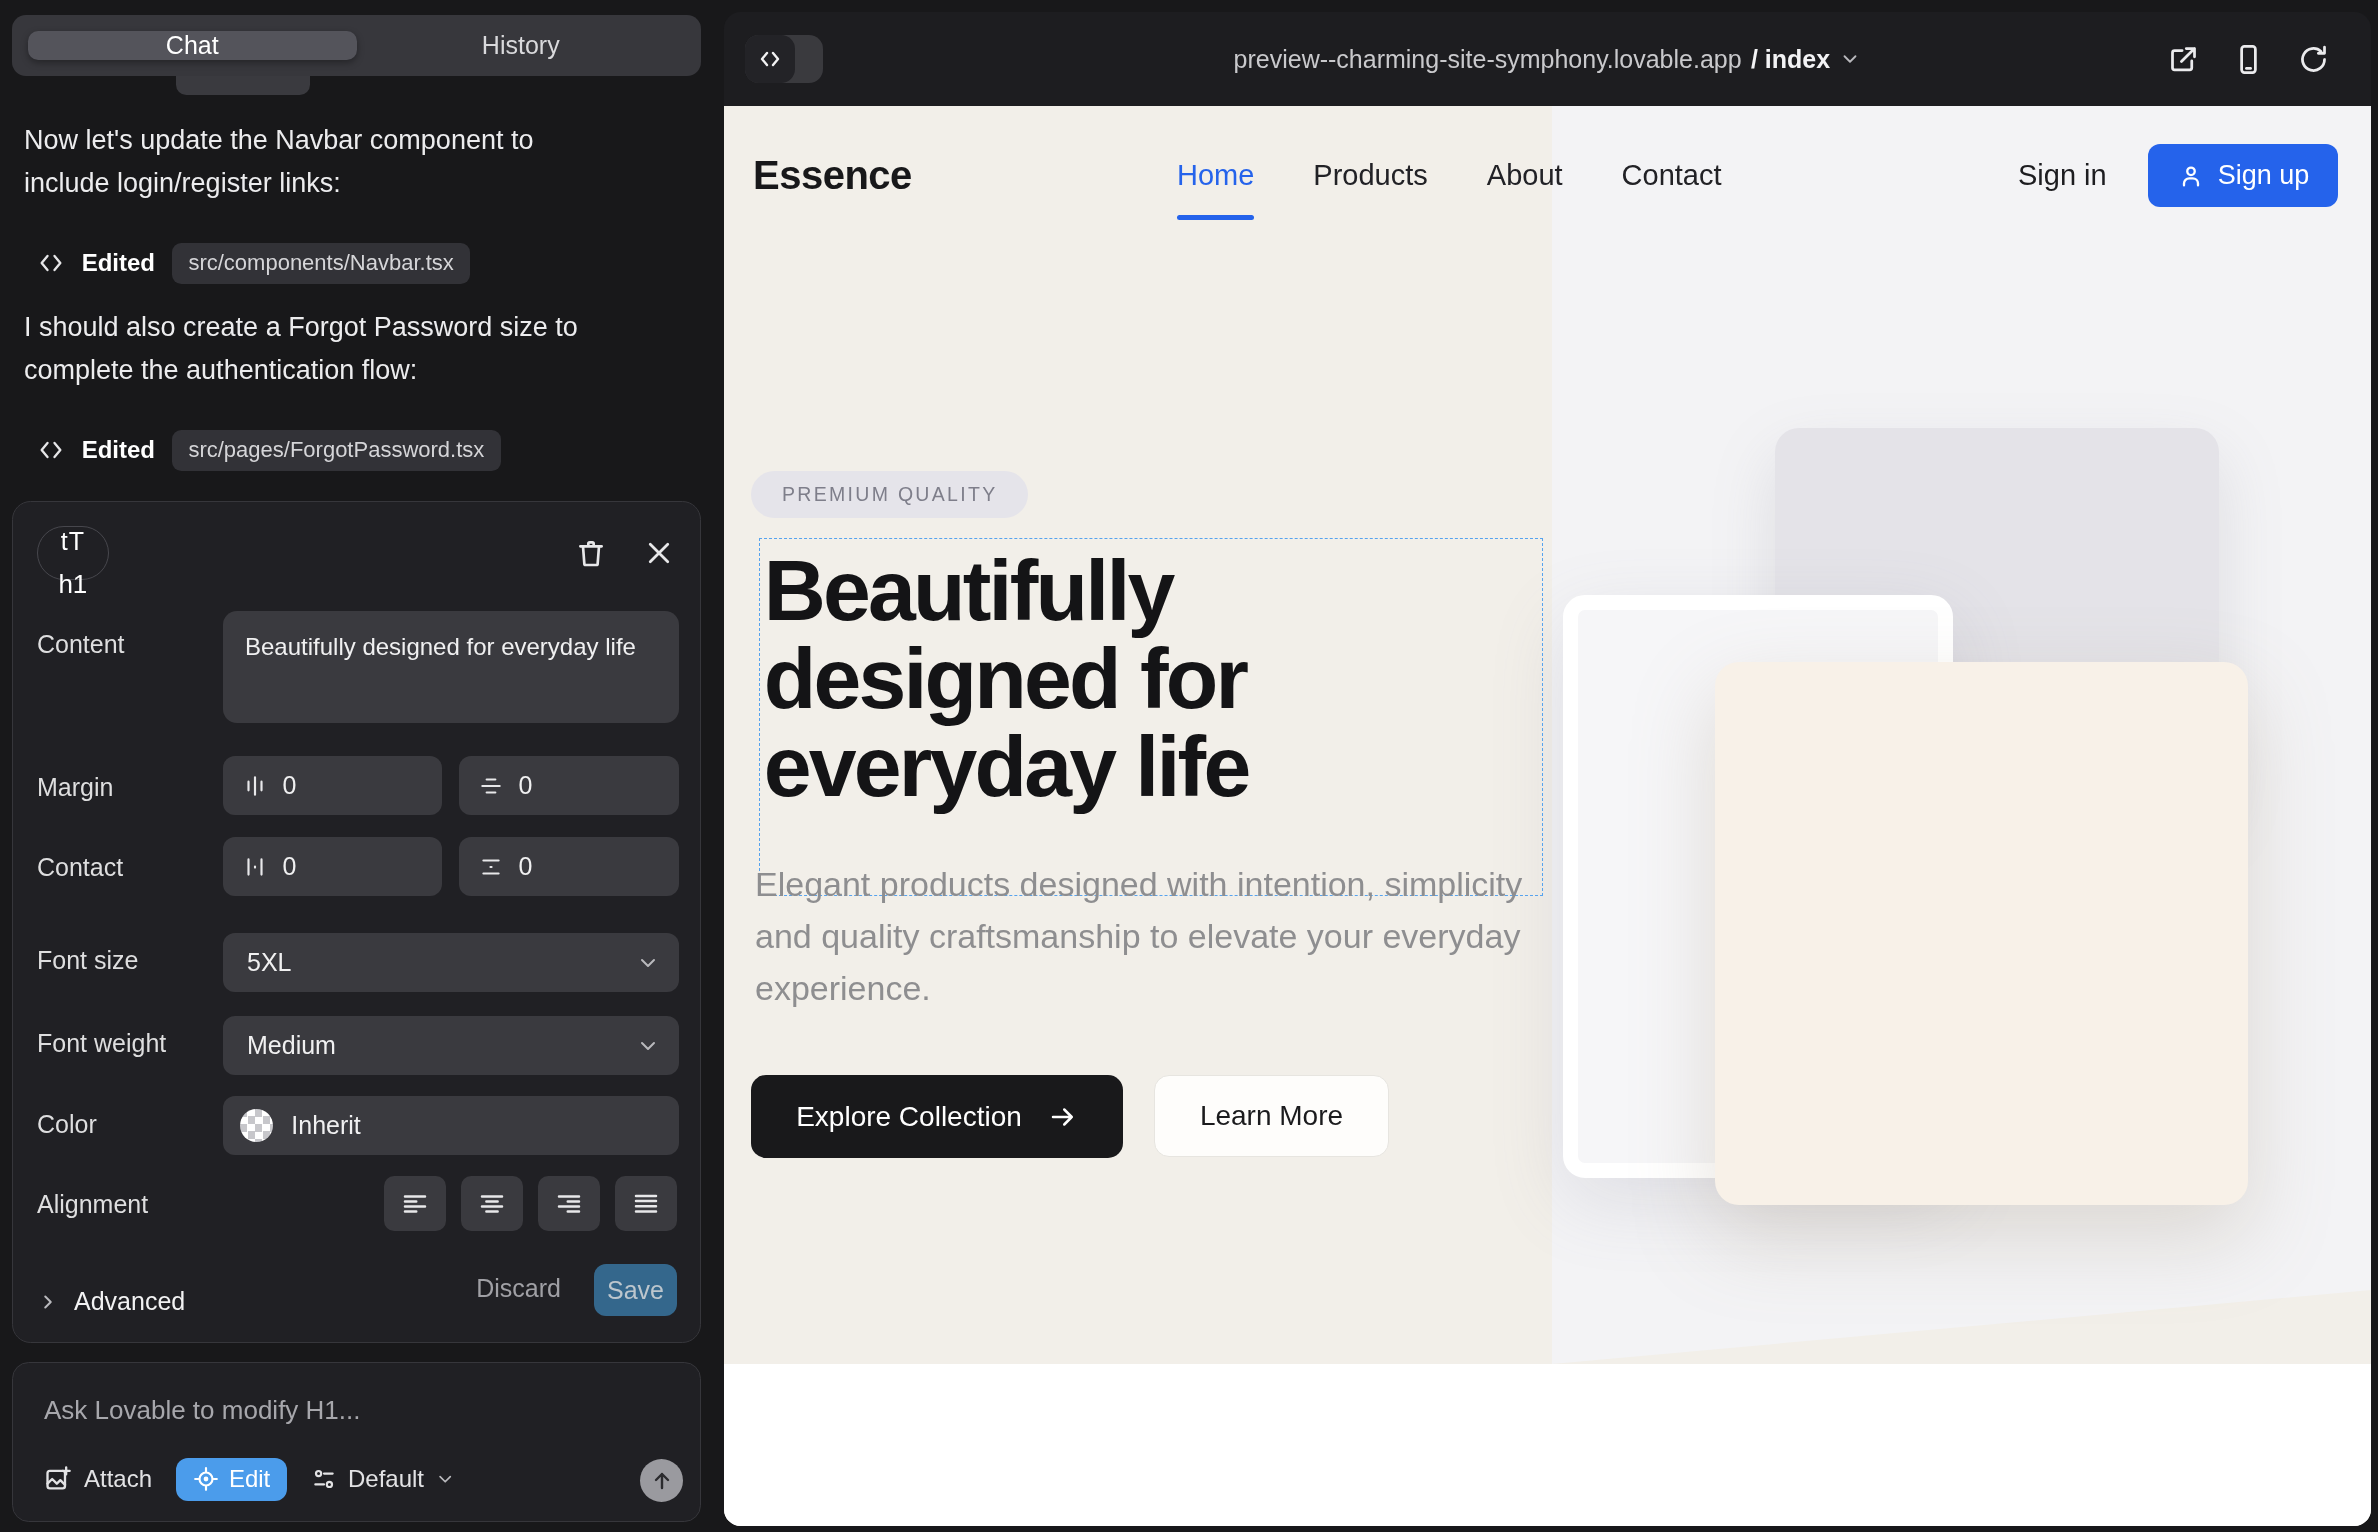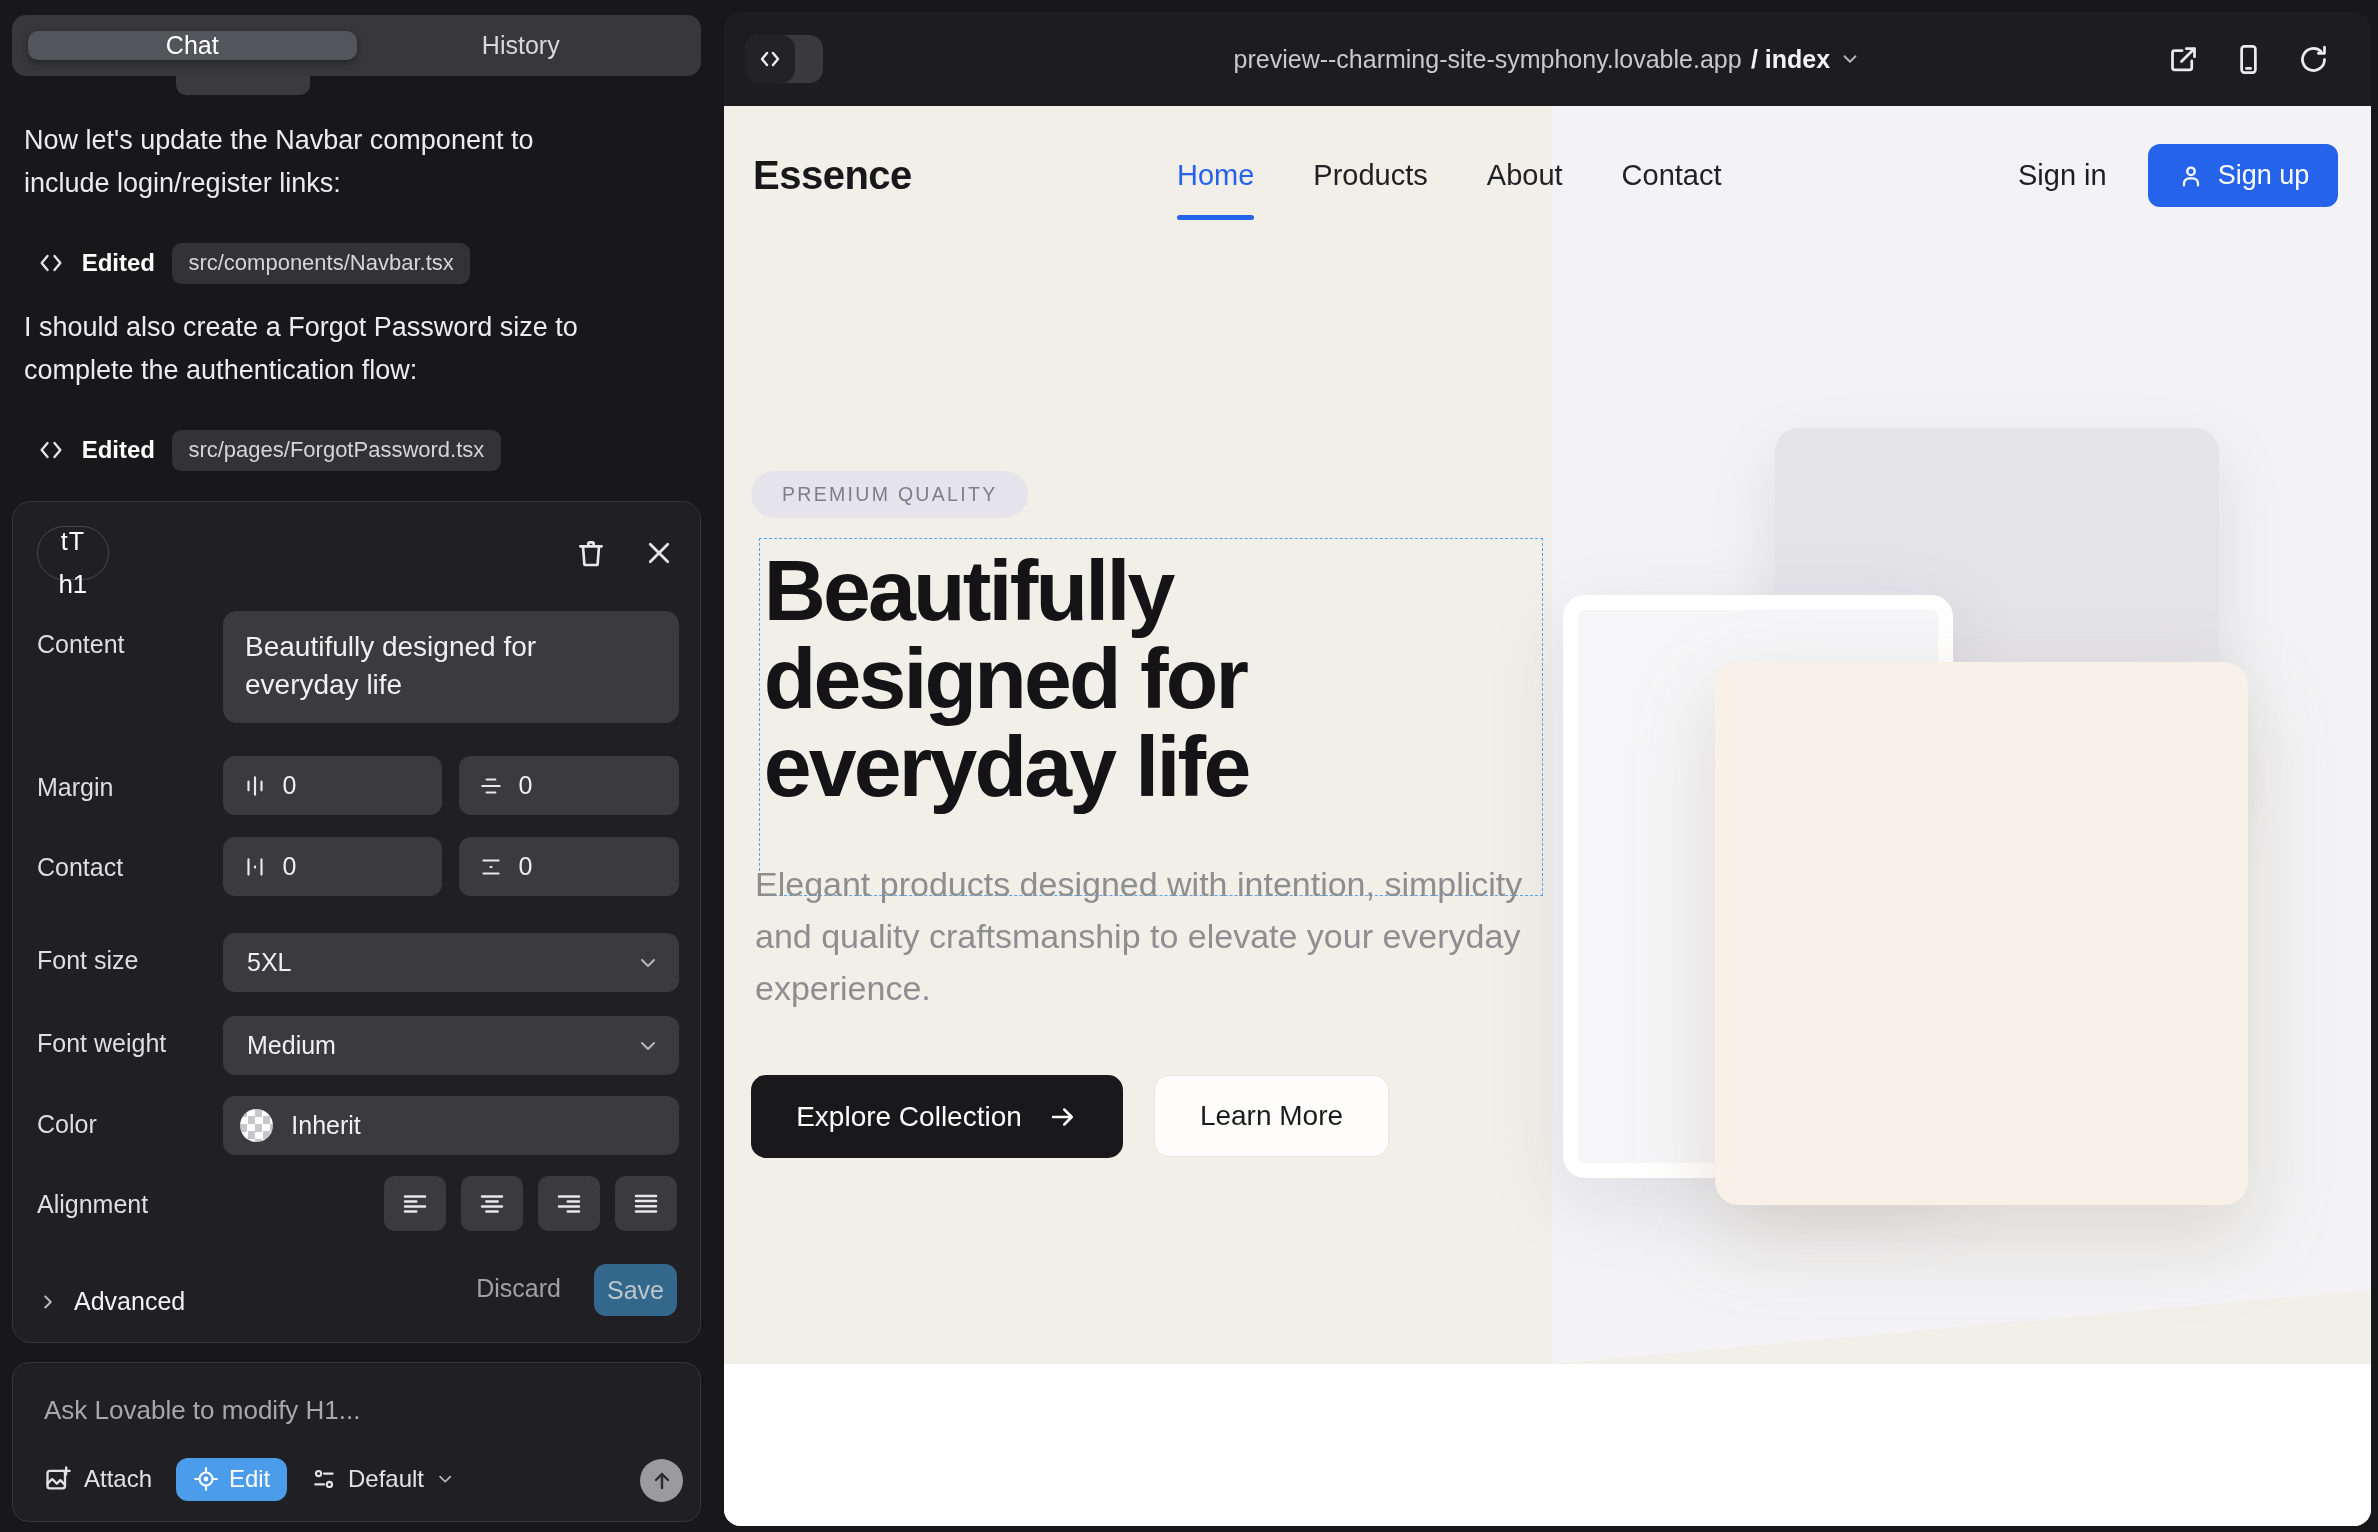--- a/index.html
+++ b/index.html
@@ -159,21 +159,21 @@
     </div>
     <div class="abs iconbtn" style="left:623px;top:28px">
       <span>
         <svg width="30" height="30" viewBox="0 0 24 24" fill="none" stroke="currentColor" stroke-width="2.2" stroke-linecap="round">
             <path d="M5 5l14 14M19 5 5 19"></path>
           </svg>
       </span>
     </div>
 
     <div class="abs fld-label" style="top:128px">Content</div>
-    <div class="abs input" style="left:210px;top:109px;width:456px;height:112px;align-items:flex-start;padding:16.7px 22px;border-radius:14px;line-height:38px;font-size:28px">Beautifully designed for everyday life</div>
+    <div class="abs input" style="left:210px;top:109px;width:456px;height:112px;align-items:flex-start;padding:16.7px 22px;border-radius:14px;line-height:38px;font-size:24px">Beautifully designed for everyday life</div>
 
     <div class="abs fld-label" style="top:271px">Margin</div>
     <div class="abs input" style="left:210px;top:254px;width:219px;height:59px">
       <span class="ic">
         <svg width="26" height="26" viewBox="0 0 24 24" fill="none" stroke="currentColor" stroke-width="2" stroke-linecap="round">
             <path d="M12 4v16M6 8v8M18 8v8"></path>
           </svg>
       </span>
       <span>0</span>
     </div>

